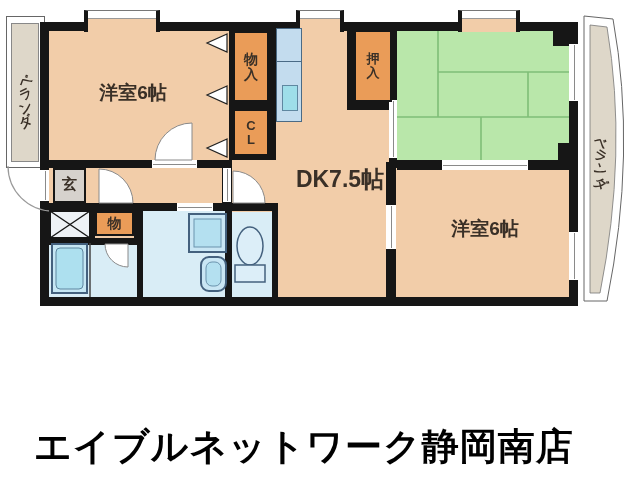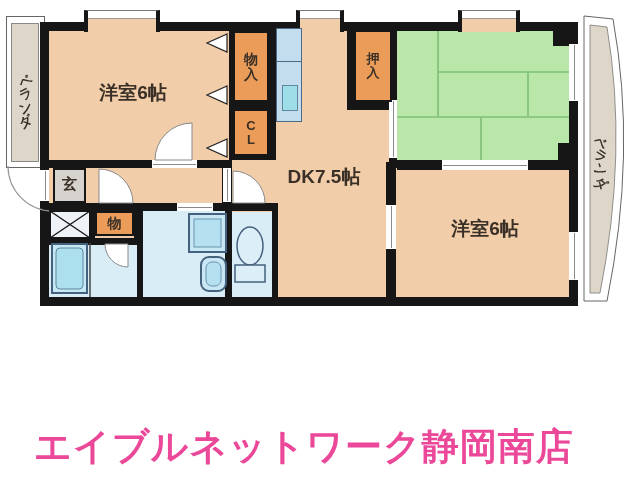--- a/index.html
+++ b/index.html
@@ -133,21 +133,21 @@
       <rect x="201" y="257" width="25" height="34" rx="8" fill="#c9e6f4" stroke="#44617e" stroke-width="2"></rect>
       <rect x="206" y="262" width="15" height="24" rx="6" fill="#b4e0f0" stroke="#6b93ad" stroke-width="1"></rect>
     </g>
     <g>
       <ellipse cx="250" cy="246" rx="13" ry="19" fill="#dceef8" stroke="#44617e" stroke-width="1.5"></ellipse>
       <rect x="235" y="265" width="30" height="17" fill="#dceef8" stroke="#44617e" stroke-width="1.5"></rect>
     </g>
   </svg>
 
   <div class="label" style="left:68px;top:83px;width:130px;font-size:19px;">洋室6帖</div>
-  <div class="label" style="left:274px;top:167px;width:100px;font-size:19px;">DK7.5帖</div>
+  <div class="label" style="left:290px;top:167px;width:100px;font-size:23px;">DK7.5帖</div>
   <div class="label" style="left:435px;top:219px;width:100px;font-size:19px;">洋室6帖</div>
   <div class="label" style="left:53px;top:176px;width:33px;font-size:15px;">玄</div>
   <div class="label" style="left:95px;top:216px;width:39px;font-size:14px;">物</div>
   <div class="label" data-vertical="" style="left:233px;top:36px;width:36px;height:61px;font-size:14px;">
       <span>物</span>
       <span>入</span>
     </div>
   <div class="label" data-vertical="" style="left:233px;top:112px;width:36px;height:41px;font-size:13px;">
       <span>C</span>
       <span>L</span>
@@ -162,15 +162,15 @@
       <span style="transform: rotate(-25deg);">ン</span>
       <span style="transform: rotate(-25deg);">ダ</span>
     </div>
   <div class="label" data-vertical="" style="left:589px;top:126px;width:24px;height:74px;font-size:13px;font-weight:bold;">
       <span style="transform: rotate(33deg);">ベ</span>
       <span style="transform: rotate(33deg);">ラ</span>
       <span style="transform: rotate(33deg);">ン</span>
       <span style="transform: rotate(33deg);">ダ</span>
     </div>
 
-  <div id="footer-text" style="color: #ec4899;">エイブルネットワーク静岡南店</div>
+  <div id="footer-text" style="color: #000000;">エイブルネットワーク静岡南店</div>
 
 </div>
 
 </body></html>

